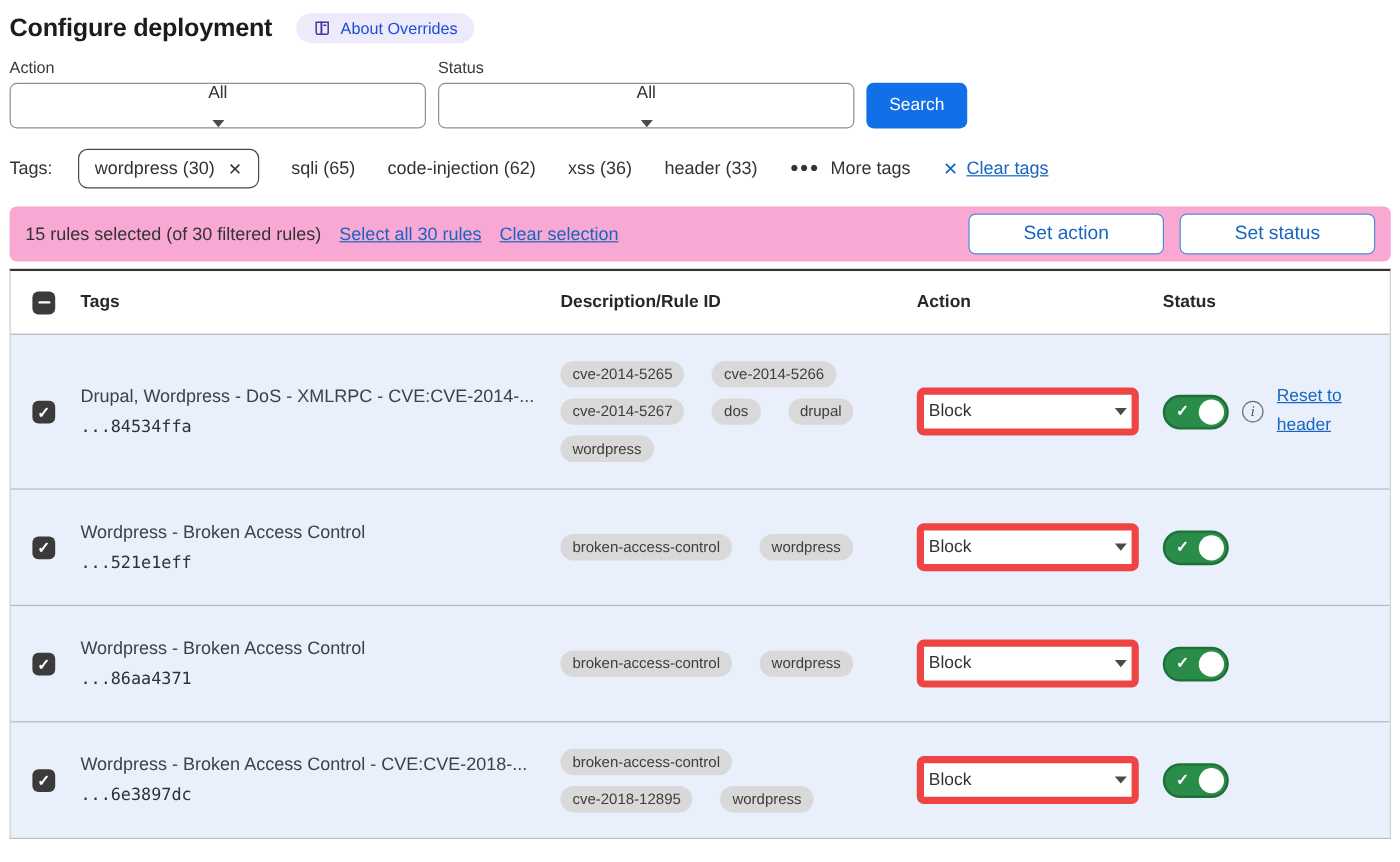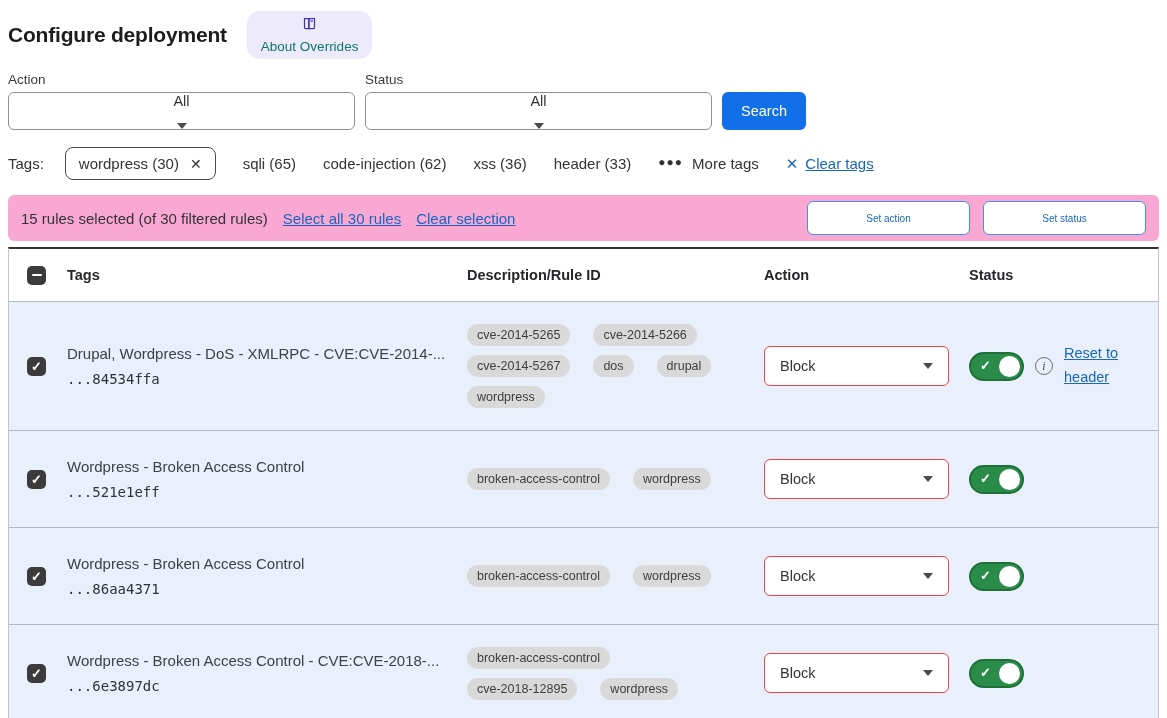--- a/index.html
+++ b/index.html
@@ -7,22 +7,22 @@
   body {
     width:1167px; height:718px; overflow:hidden;
     background:#ffffff; color:#222;
     font-family:"Liberation Sans", sans-serif;
   }
   
   .page-header { display:flex; align-items:center; gap:20px; padding:11px 8px 0 8px; }
   .page-title { font-size:21px; font-weight:700; color:#1c1c1c; letter-spacing:-0.2px; }
   .about-pill {
     display:inline-flex; align-items:center; gap:8px;
-    background:#eceafb; color:#0f766e; font-size:13.5px;
-    padding:5px 14px; border-radius:13px; cursor:pointer;flex-direction:column;
+    background:#eceafb; color:#1d4ed8; font-size:13.5px;
+    padding:5px 14px; border-radius:13px; cursor:pointer;
   }
   
   .filters { display:flex; align-items:flex-end; gap:10px; padding:13px 8px 0 8px; }
   .field-label { font-size:13.5px; color:#3a3a3a; margin-bottom:5px; }
   .input-box {
     height:38px; border:1px solid #8f8f8f; border-radius:6px; background:#fff;
     display:flex; align-items:center; padding:0 11px; font-size:14.5px; color:#333;
   }
   .search-box { width:350px; gap:8px; }
   .search-box input { border:none; outline:none; flex:1; font-size:14.5px; font-family:inherit; background:transparent; }
@@ -49,21 +49,21 @@
   .clear-x { font-size:15px; }
   
   .selection-bar {
     margin:15px 8px 0 8px; background:#f9a8d4; border-radius:6px; height:46px;
     display:flex; align-items:center; gap:15px; padding:0 13px; font-size:15px; color:#333;
   }
   .sel-link { color:#1766bf; text-decoration:underline; cursor:pointer; }
   .bar-buttons { margin-left:auto; display:flex; gap:13px; }
   .outline-btn {
     width:163px; height:34px; background:#fff; border:1px solid #4a8fd8; color:#1766bf;
-    border-radius:6px; font-size:10px; font-family:inherit; cursor:pointer;
+    border-radius:6px; font-size:16px; font-family:inherit; cursor:pointer;
   }
   
   .table {
     margin:6px 8px 0 8px;
     border-top:2px solid #333;
     border-left:1px solid #c5c5c5; border-right:1px solid #c5c5c5; border-bottom:1px solid #a8adb5;
   }
   .grid { display:grid; grid-template-columns:58px 400px 297px 205px 1fr; align-items:center; }
   .thead { height:52px; background:#fff; font-weight:700; font-size:14.5px; color:#26272b; }
   .trow { background:#e9effb; border-top:1px solid #b5b9bf; min-height:97px; }
@@ -74,22 +74,22 @@
     display:flex; align-items:center; justify-content:center; cursor:pointer; flex-shrink:0;
   }
   .check { color:#fff; font-size:13px; font-weight:700; line-height:1; }
   .dash { width:10px; height:2.5px; background:#fff; border-radius:1px; }
   .desc-cell { padding-right:14px; }
   .desc { font-size:15px; color:#3d4148; margin-bottom:9px; }
   .rule-id { font-family:"DejaVu Sans Mono", monospace; font-size:14px; color:#2f3237; }
   .tags-cell { display:flex; flex-wrap:wrap; gap:9px 23px; max-width:250px; padding:14px 0; }
   .pill { background:#d9d9d9; color:#3d3d3d; font-size:12.5px; padding:4px 10px; border-radius:11px; white-space:nowrap; }
   .select {
-    width:185px; height:40px; background:#fff; border:1px solid #ef4444; border-radius:6px;
-    display:flex; justify-content:space-between; align-items:center; padding:0 15px;
+    width:185px; height:40px; background:#fff; border:6px solid #ef4444; border-radius:6px;
+    display:flex; justify-content:space-between; align-items:center; padding:0 4px;
     font-size:14.5px; color:#333; cursor:pointer;
   }
   .status-cell { display:flex; align-items:center; gap:11px; padding-right:6px; }
   .toggle {
     position:relative; width:55px; height:29px; background:#2a8c49; border:2px solid #1e7038;
     border-radius:16px; flex-shrink:0; cursor:pointer;
   }
   .tick { position:absolute; left:9px; top:4px; color:#fff; font-size:13px; font-weight:700; }
   .knob { position:absolute; right:2px; top:2px; width:21px; height:21px; background:#fff; border-radius:50%; }
   .info-icon {

